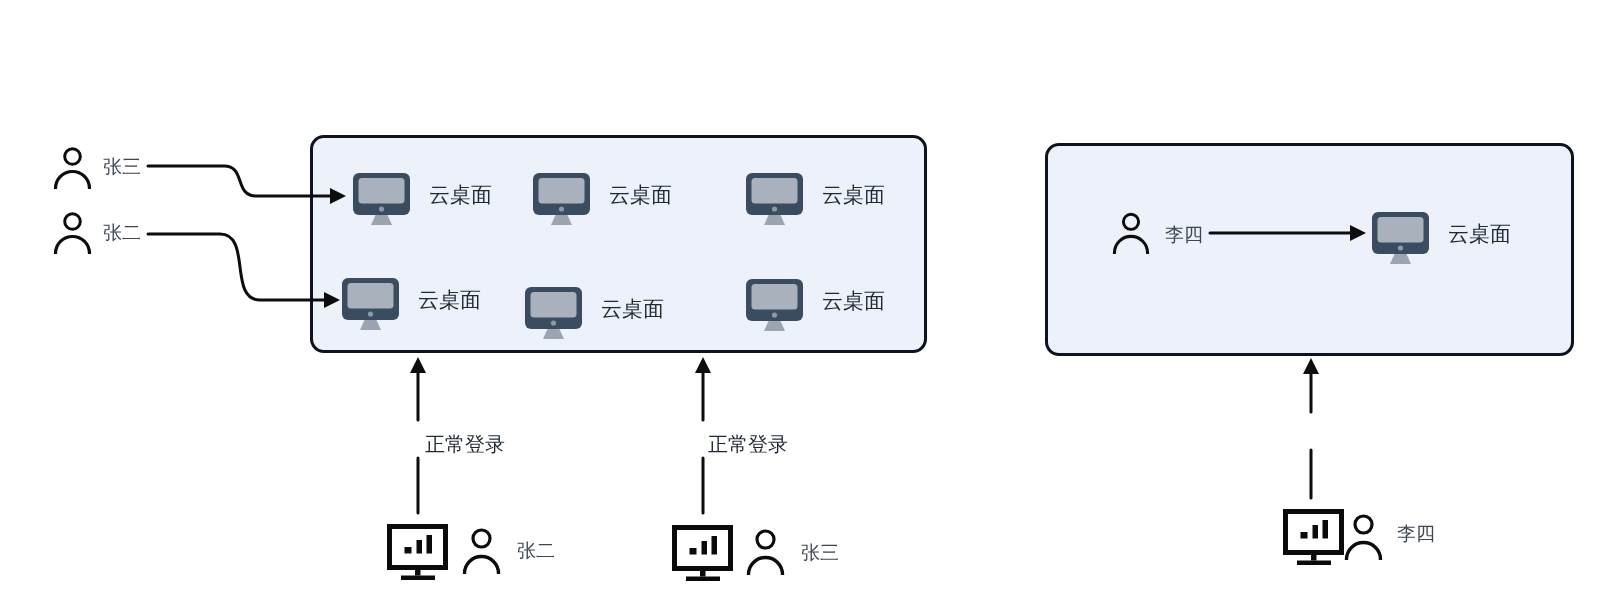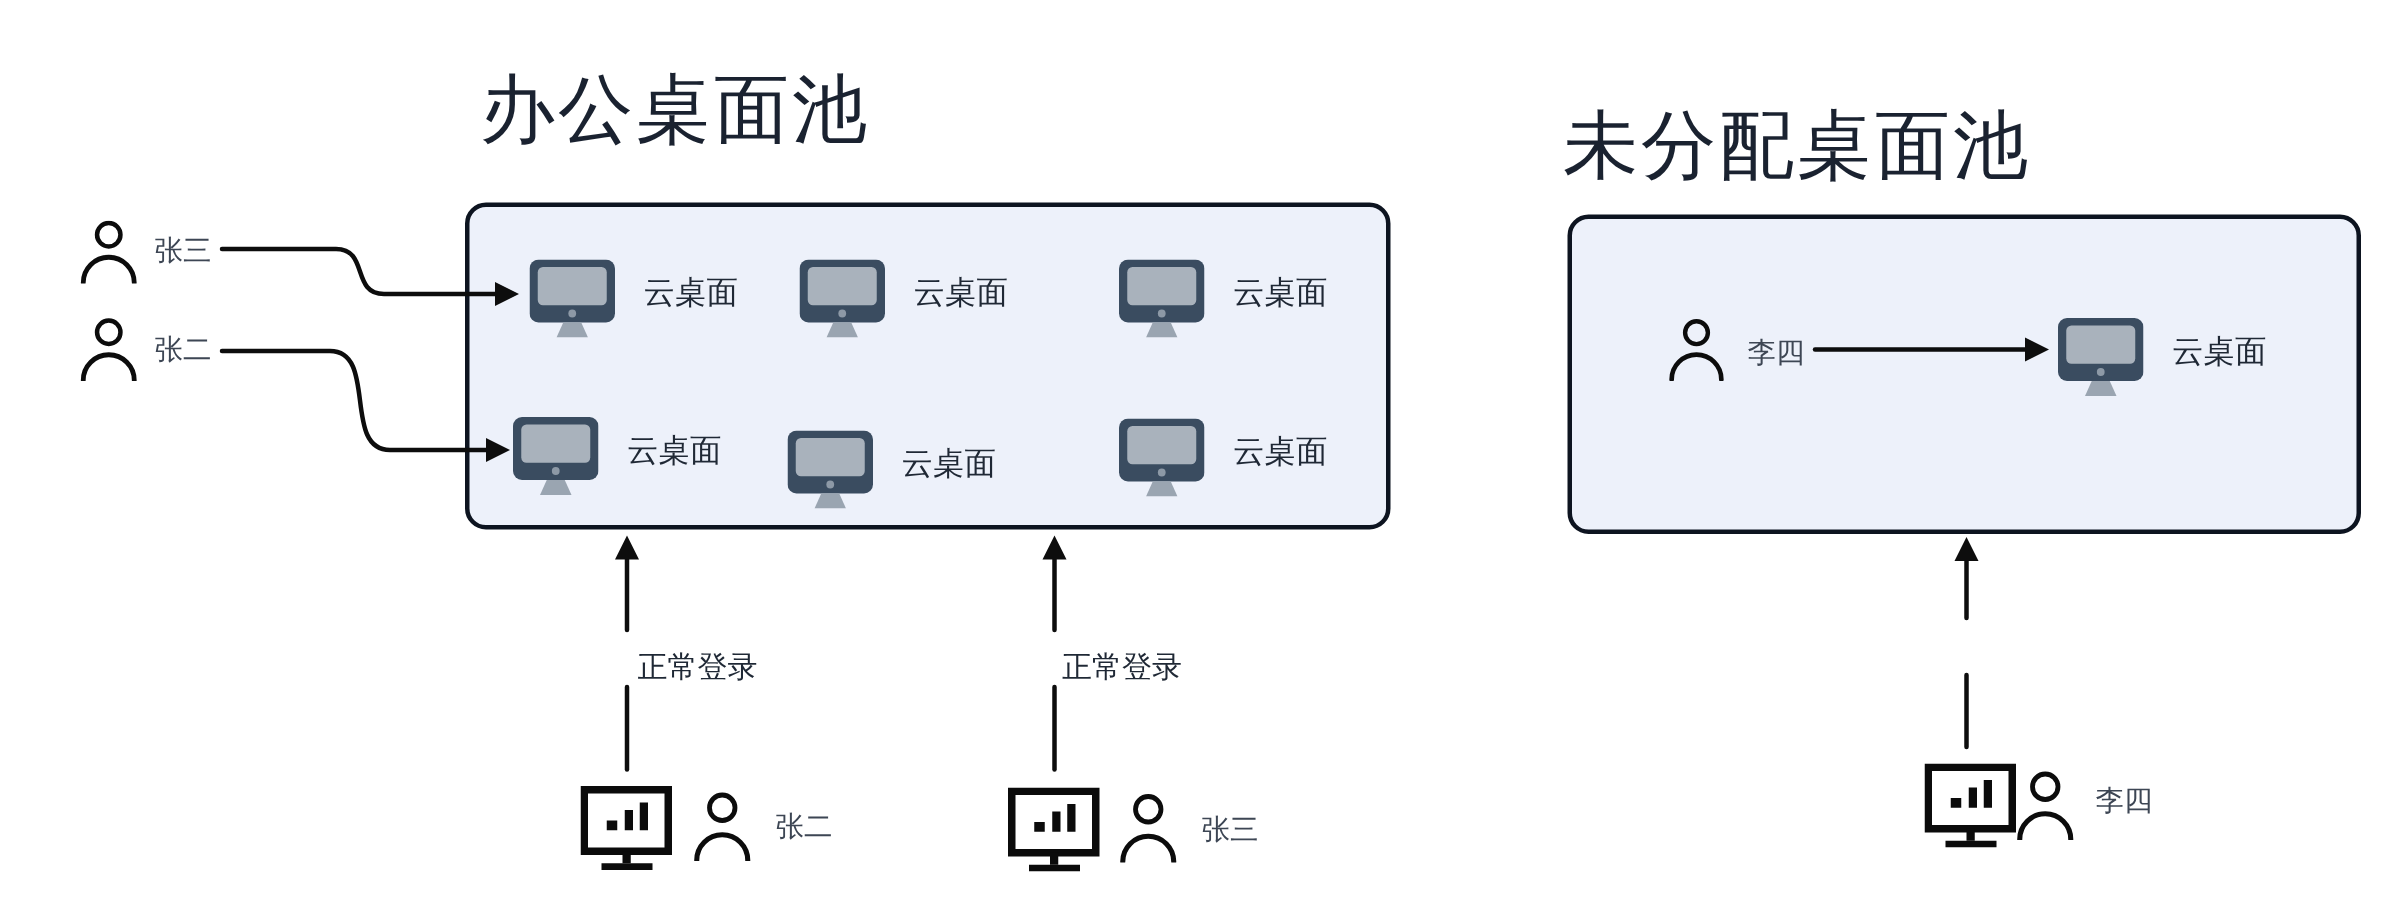--- a/index.html
+++ b/index.html
@@ -66,22 +66,20 @@
     color: var(--label-text, #222b38);
     white-space: nowrap;
     z-index: 6;
   }
 </style>
 </head>
 <body>
 
 <div class="canvas">
 
-  <div class="pool-title office-title">办公桌面池</div>
-  <div class="pool-title unassigned-title">未分配桌面池</div>
 
   <div class="pool-box office-box"></div>
   <div class="pool-box unassigned-box"></div>
 
   <svg class="connector-layer" viewBox="0 0 1600 614">
     <g stroke="#0d0d0d" stroke-width="3" fill="none" stroke-linecap="round">
       <path d="M 148 166 H 224 C 246 166 234 196 256 196 H 330"></path>
       <path d="M 148 234 H 220 C 252 234 228 300 260 300 H 324"></path>
       <path d="M 418 420 V 372"></path>
       <path d="M 418 458 V 513"></path>

